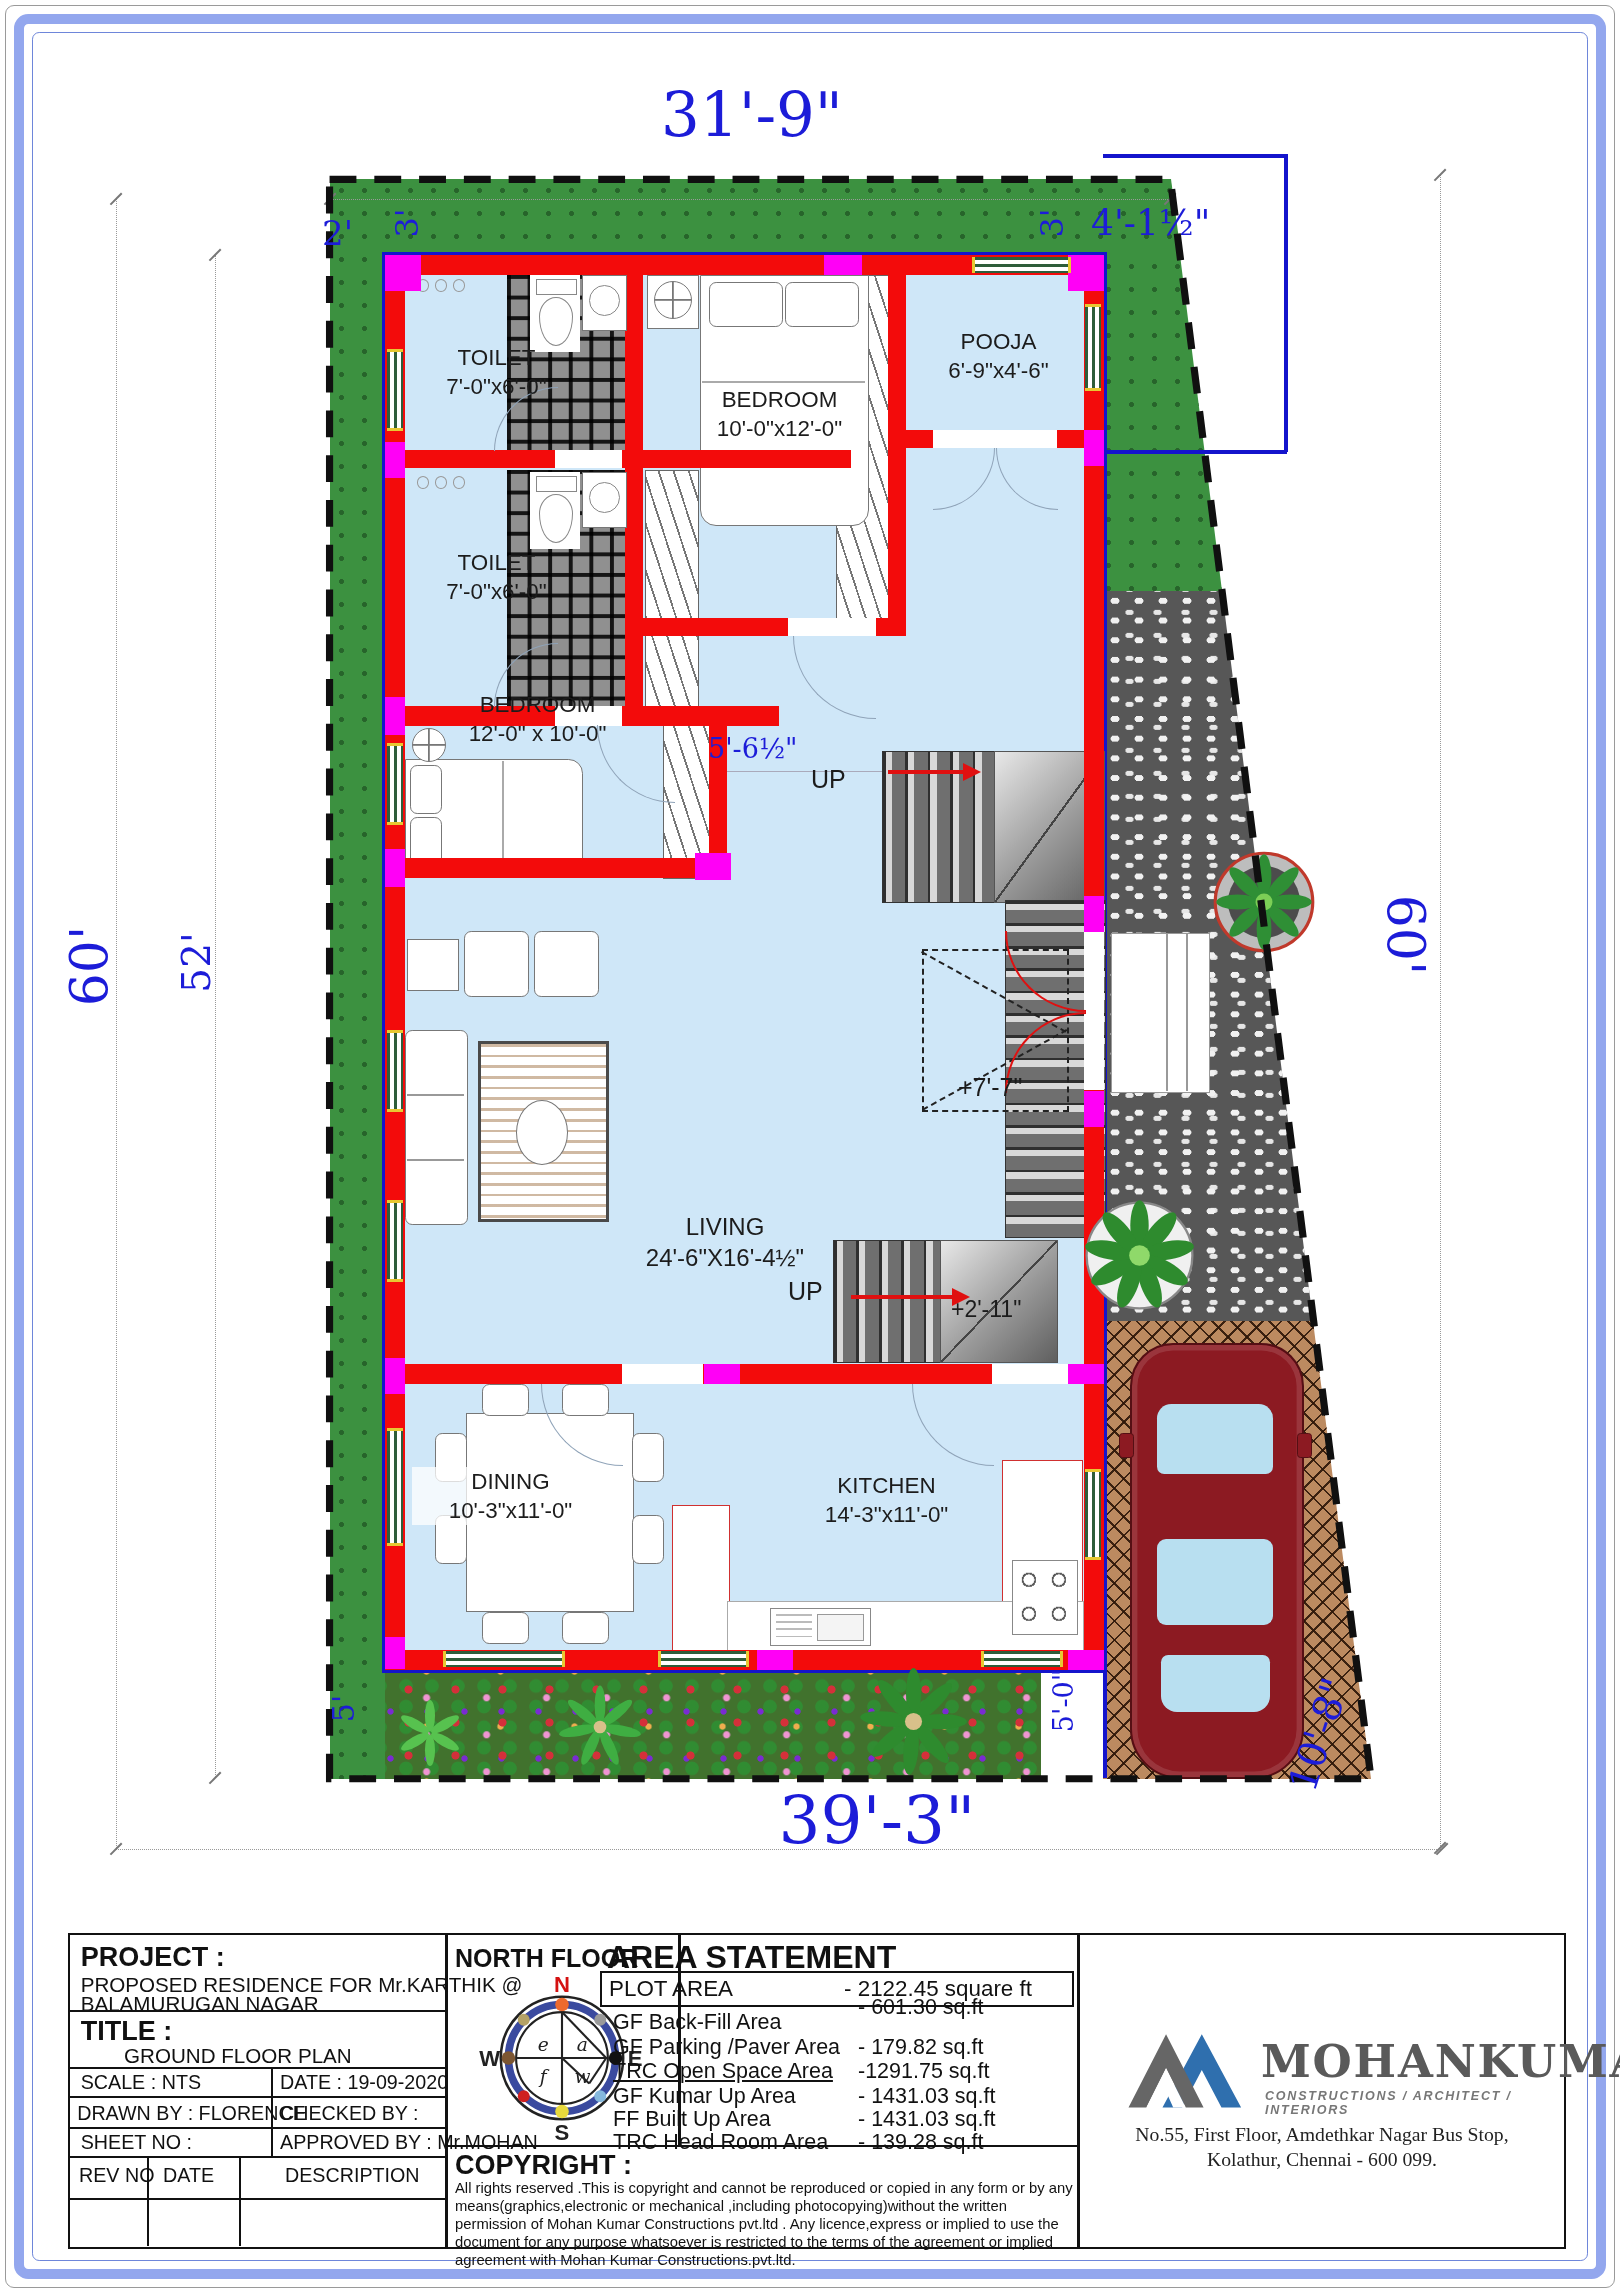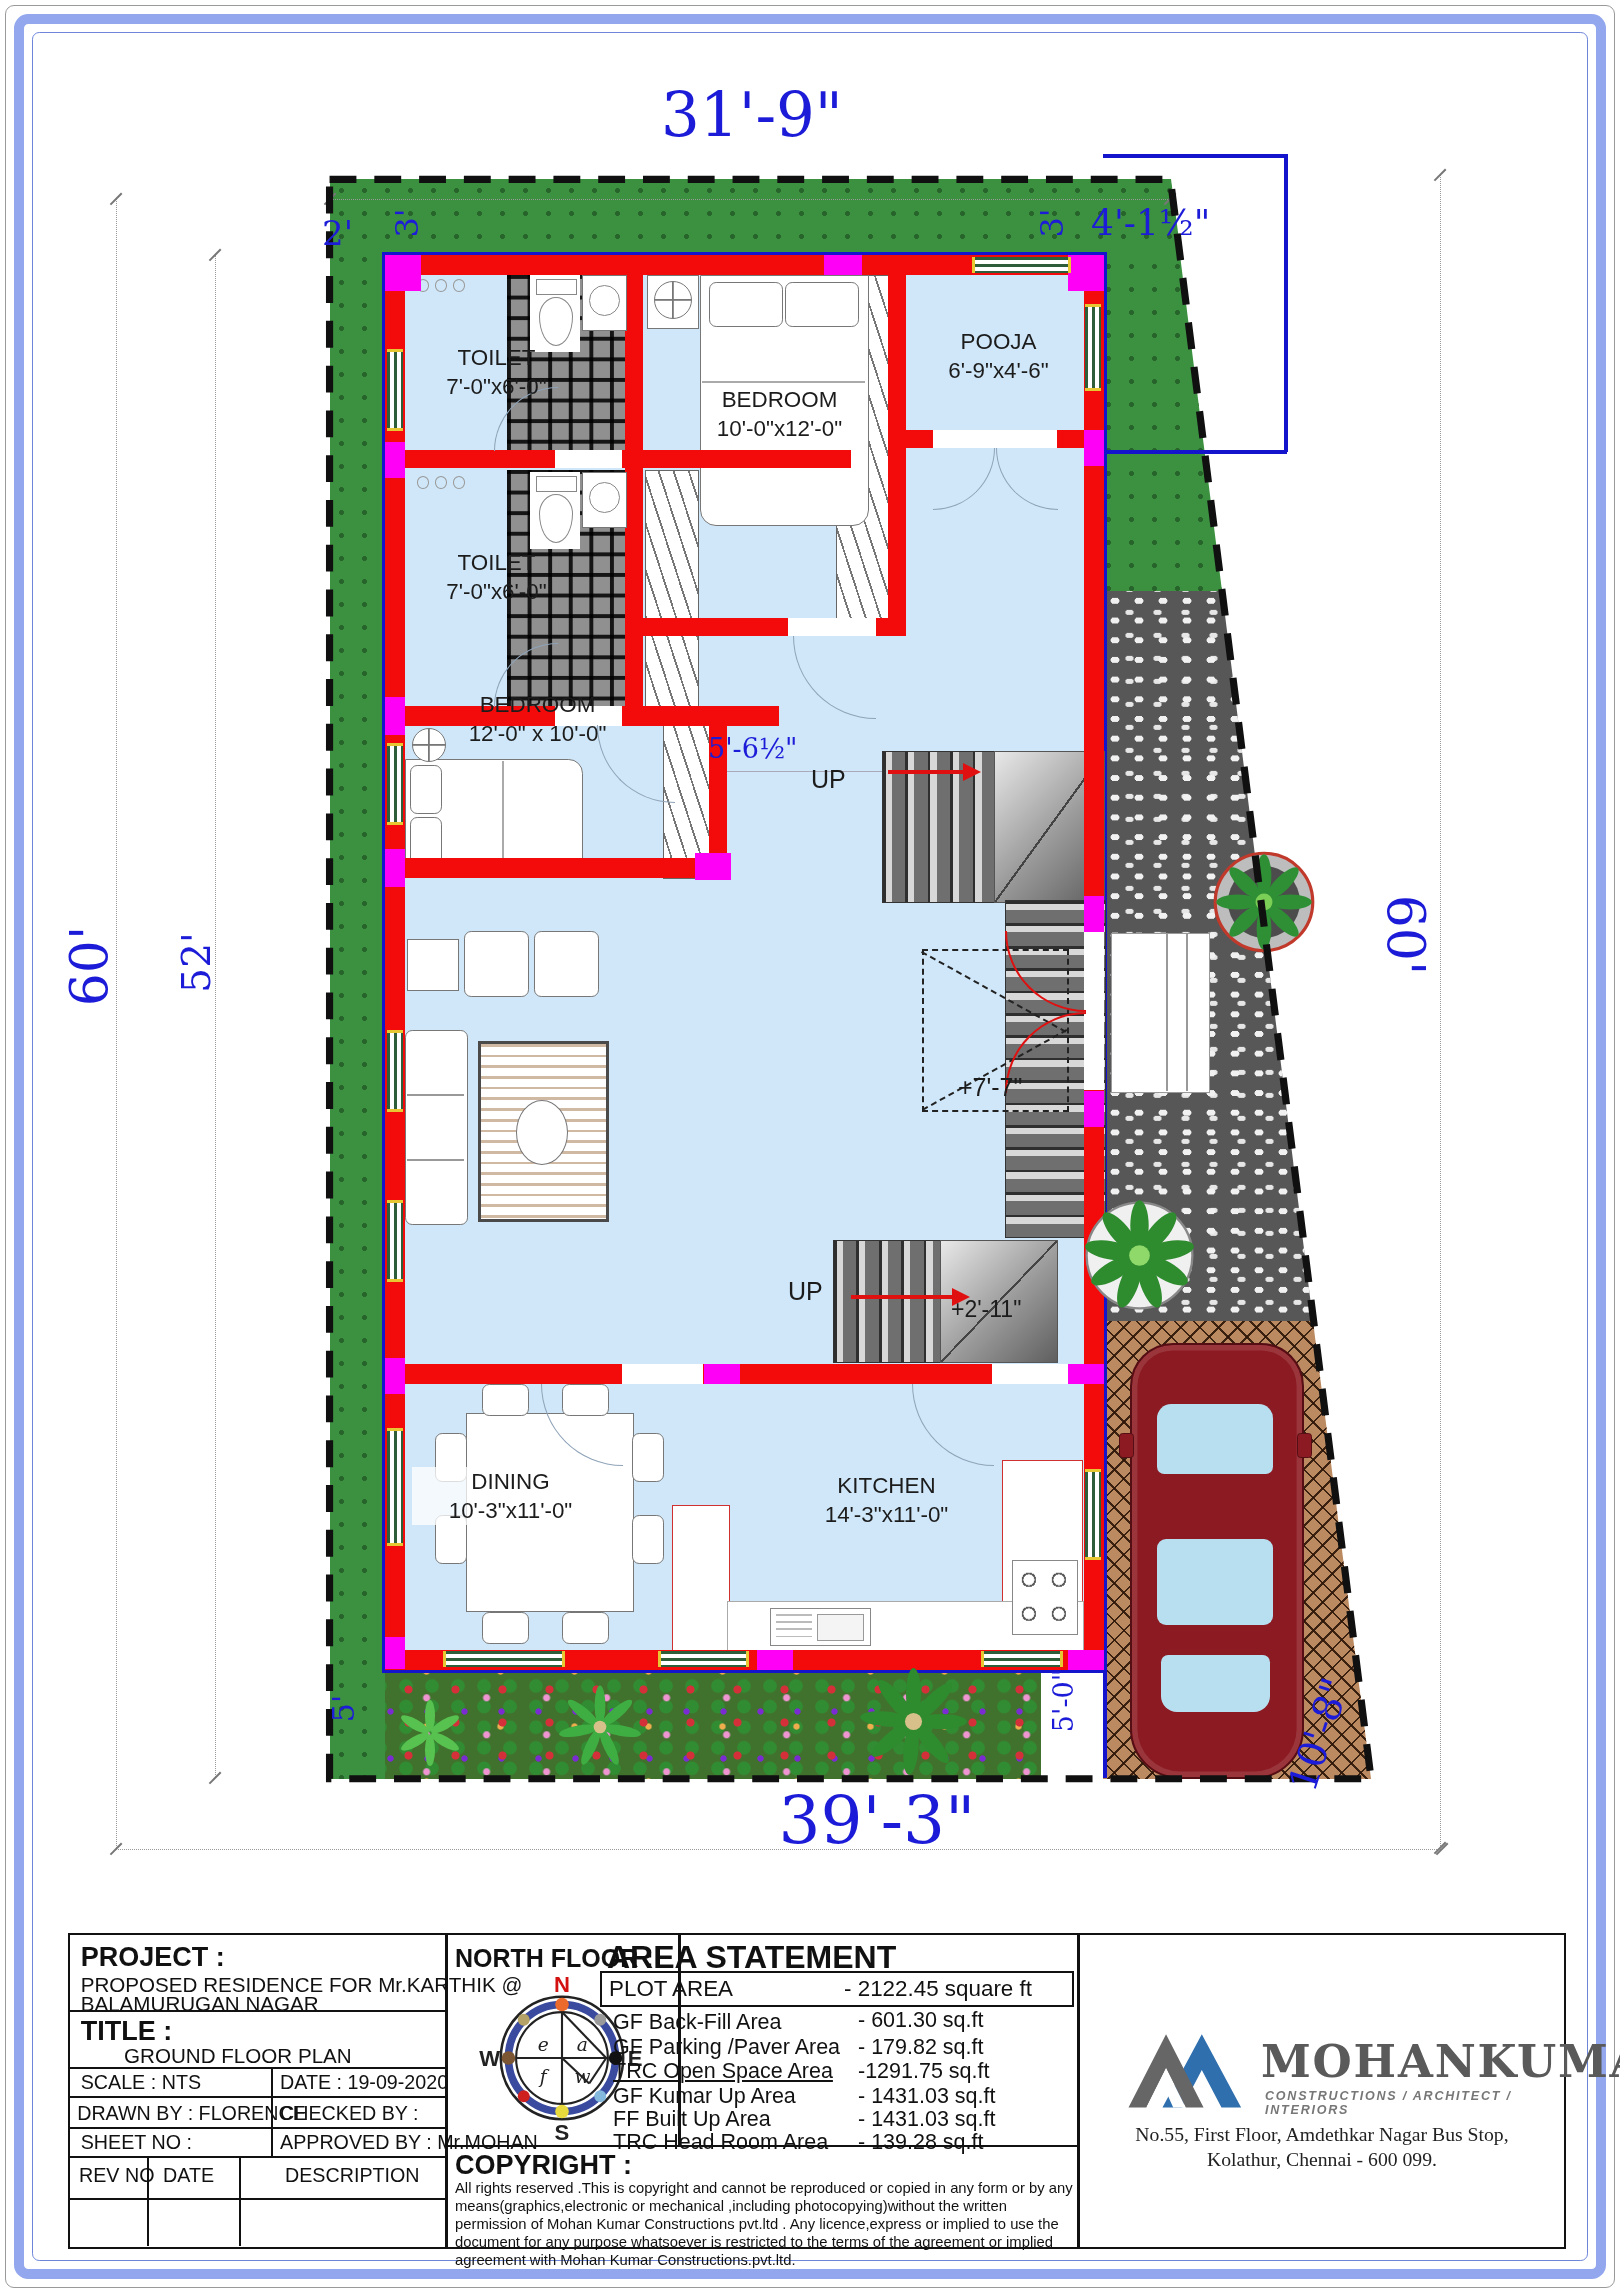--- a/index.html
+++ b/index.html
@@ -329,20 +329,24 @@
     <div>6'-9"x4'-6"</div>
   </div>
   <div class="abs lab" style="left:407px;top:548px;width:179px;font-size:22.4px;">
     <div>TOILET</div>
     <div>7'-0"x6'-0"</div>
   </div>
   <div class="abs lab" style="left:421px;top:690px;width:233px;font-size:22.4px;background:rgba(255,255,255,.0);">
     <div>BEDROOM</div>
     <div>12'-0" x 10'-0"</div>
   </div>
+  <div class="abs lab" style="left:555px;top:1211px;width:340px;font-size:24px;">
+    <div>LIVING</div>
+    <div>24'-6"X16'-4½"</div>
+  </div>
   <div class="abs lab" style="left:412px;top:1467px;width:197px;font-size:22.4px;background:rgba(255,255,255,.75);">
     <div>DINING</div>
     <div>10'-3"x11'-0"</div>
   </div>
   <div class="abs lab" style="left:761px;top:1471px;width:251px;font-size:22.4px;">
     <div>KITCHEN</div>
     <div>14'-3"x11'-0"</div>
   </div>
 
   <div class="abs lab" style="left:811px;top:763px;font-size:25px;">UP</div>
@@ -437,21 +441,21 @@
     <text x="124" y="92" text-anchor="middle" fill="#222" font-size="22" font-style="italic" font-family="DejaVu Serif,serif">a</text>
     <text x="78" y="130" text-anchor="middle" fill="#222" font-size="22" font-style="italic" font-family="DejaVu Serif,serif">f</text>
     <text x="124" y="130" text-anchor="middle" fill="#222" font-size="22" font-style="italic" font-family="DejaVu Serif,serif">w</text>
   </svg>
 
   <div class="tb-text" style="left:537px;top:3.6px;font-size:32px;font-weight:bold;">AREA STATEMENT</div>
   <div style="position:absolute;left:530px;top:36px;width:470px;height:32px;border:2.7px solid #111;"></div>
   <div class="tb-text" style="left:539px;top:41px;font-size:22.4px;">PLOT AREA</div>
   <div class="tb-text" style="left:774px;top:41px;font-size:22.4px;">- 2122.45 square ft</div>
   <div class="tb-text" style="left:543px;top:75px;font-size:21.5px;">GF Back-Fill Area</div>
-  <div class="tb-text" style="left:788px;top:73px;font-size:21.5px;">-  601.30 sq.ft</div>
+  <div class="tb-text" style="left:788px;top:60px;font-size:21.5px;">-  601.30 sq.ft</div>
   <div class="tb-text" style="left:543px;top:100px;font-size:21.5px;">GF Parking /Paver Area</div>
   <div class="tb-text" style="left:788px;top:100px;font-size:21.5px;">- 179.82 sq.ft</div>
   <div class="tb-text" style="left:543px;top:124px;font-size:21.5px;text-decoration:underline;">TRC Open Space Area</div>
   <div class="tb-text" style="left:788px;top:124px;font-size:21.5px;">-1291.75 sq.ft</div>
   <div class="tb-text" style="left:543px;top:149px;font-size:21.5px;">GF Kumar Up Area</div>
   <div class="tb-text" style="left:788px;top:149px;font-size:21.5px;">- 1431.03 sq.ft</div>
   <div class="tb-text" style="left:543px;top:172px;font-size:21.5px;">FF Built Up Area</div>
   <div class="tb-text" style="left:788px;top:172px;font-size:21.5px;">- 1431.03 sq.ft</div>
   <div class="tb-text" style="left:543px;top:195px;font-size:21.5px;">TRC Head Room Area</div>
   <div class="tb-text" style="left:788px;top:195px;font-size:21.5px;">-  139.28 sq.ft</div>

